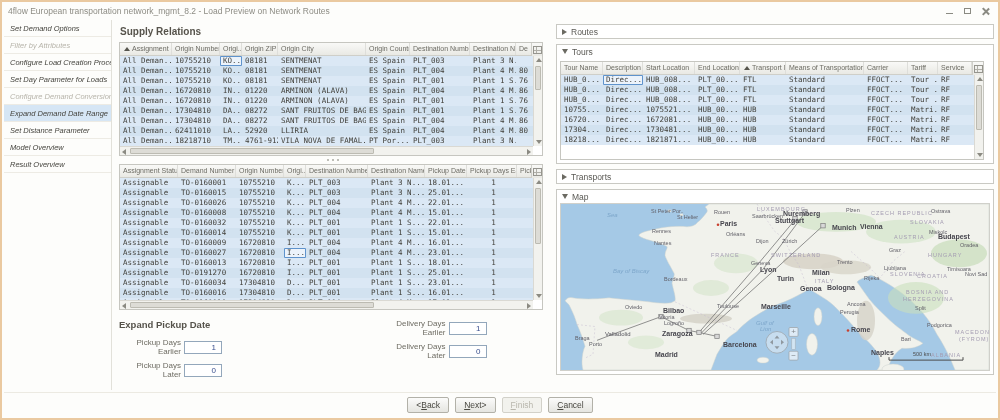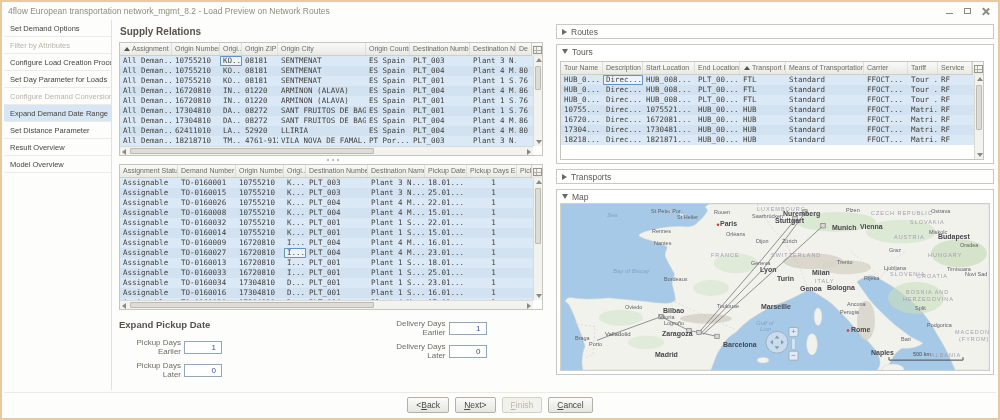--- a/index.html
+++ b/index.html
@@ -9,21 +9,21 @@
   .titlebar{height:16px;display:flex;align-items:center;padding:2px 6px 0 6px;}
   .titlebar .title{font-size:8.5px;color:#8d8c84;white-space:nowrap;}
   .win-controls{margin-left:auto;display:flex;gap:9px;align-items:center;padding-right:2px;}
   .wc{width:9px;height:8px;position:relative;cursor:default;}
   .wc-min::after{content:"";position:absolute;left:1px;right:1px;bottom:1px;height:1.5px;background:#8a8a82;}
   .wc-max::after{content:"";position:absolute;left:1px;right:1px;top:1px;bottom:1px;border:1px solid #8a8a82;}
   .wc-close::before,.wc-close::after{content:"";position:absolute;left:4px;top:0;width:1.5px;height:9px;background:#8a8a82;}
   .wc-close::before{transform:rotate(45deg);}  .wc-close::after{transform:rotate(-45deg);}
   
   .content{position:absolute;top:18px;left:2px;right:2px;bottom:28px;display:flex;background:#fdfdfb;}
-  .sidebar{width:108px;border-right:1px solid #e2e1da;}
+  .sidebar{width:108px;border-right:1px solid #e2e1da;font-style:italic;}
   .side-item{height:17px;line-height:17px;padding-left:6px;font-size:7.5px;color:#45443e;border-bottom:1px solid #edebe4;white-space:nowrap;overflow:hidden;}
   .side-item.disabled{color:#b7b4aa;}
   .side-item.selected{background:#d6e6f5;}
   .center{width:438px;padding:4px 6px 0 7px;}
   .rightcol{flex:1;padding:4px 2px 0 6px;}
   .sec-title{font-size:10px;font-weight:bold;color:#56534b;margin:2px 0 5px 1px;}
   
   .dt{position:relative;background:#fff;border:1px solid #c6c6c0;overflow:hidden;}
   .dt-head{position:relative;display:flex;height:13px;background:linear-gradient(#f9f9f7,#e9e9e4);border-bottom:1px solid #cfcfc9;overflow:hidden;margin-right:9px;}
   .dt-hcell{flex:0 0 auto;font-size:7px;color:#6d6c64;line-height:12px;padding-left:3px;border-right:1px solid #dededa;white-space:nowrap;overflow:hidden;}
@@ -97,22 +97,22 @@
 
   <div class="content">
     <div class="sidebar" id="sidebar">
         <div class="side-item enabled">Set Demand Options</div>
         <div class="side-item disabled">Filter by Attributes</div>
         <div class="side-item enabled">Configure Load Creation Process</div>
         <div class="side-item enabled">Set Day Parameter for Loads</div>
         <div class="side-item disabled">Configure Demand Conversion</div>
         <div class="side-item selected">Expand Demand Date Range</div>
         <div class="side-item enabled">Set Distance Parameter</div>
+        <div class="side-item enabled">Model Overview</div>
         <div class="side-item enabled">Result Overview</div>
-        <div class="side-item enabled">Model Overview</div>
       </div>
 
     <div class="center">
       <div class="sec-title">Supply Relations</div>
       <div class="dt has-h" style="width:424px;height:114px;" id="tbl-supply">
           <div class="dt-head">
             <div class="dt-hcell" style="width: 52px;"><span class="sortmark"></span>Assignment St...</div>
             <div class="dt-hcell" style="width: 48px;">Origin Number</div>
             <div class="dt-hcell" style="width: 22px;">Origi...</div>
             <div class="dt-hcell" style="width: 36px;">Origin ZIP</div>
@@ -352,21 +352,21 @@
               <div class="dt-cell" style="width: 48px;">16720810</div>
               <div class="dt-cell" style="width: 22px;">I...</div>
               <div class="dt-cell" style="width: 62px;">PLT_001</div>
               <div class="dt-cell" style="width: 57px;">Plant 1 S...</div>
               <div class="dt-cell" style="width: 42px;">18.01...</div>
               <div class="dt-cell" style="width: 50px; text-align: center;">1</div>
               <div class="dt-cell" style="width: 40px;"></div>
             </div>
             <div class="dt-row even">
               <div class="dt-cell" style="width: 58px;">Assignable</div>
-              <div class="dt-cell" style="width: 58px;">TO-0160033</div>
+              <div class="dt-cell" style="width: 58px;">TO-0191270</div>
               <div class="dt-cell" style="width: 48px;">16720810</div>
               <div class="dt-cell" style="width: 22px;">I...</div>
               <div class="dt-cell" style="width: 62px;">PLT_001</div>
               <div class="dt-cell" style="width: 57px;">Plant 1 S...</div>
               <div class="dt-cell" style="width: 42px;">25.01...</div>
               <div class="dt-cell" style="width: 50px; text-align: center;">1</div>
               <div class="dt-cell" style="width: 40px;"></div>
             </div>
             <div class="dt-row odd">
               <div class="dt-cell" style="width: 58px;">Assignable</div>

